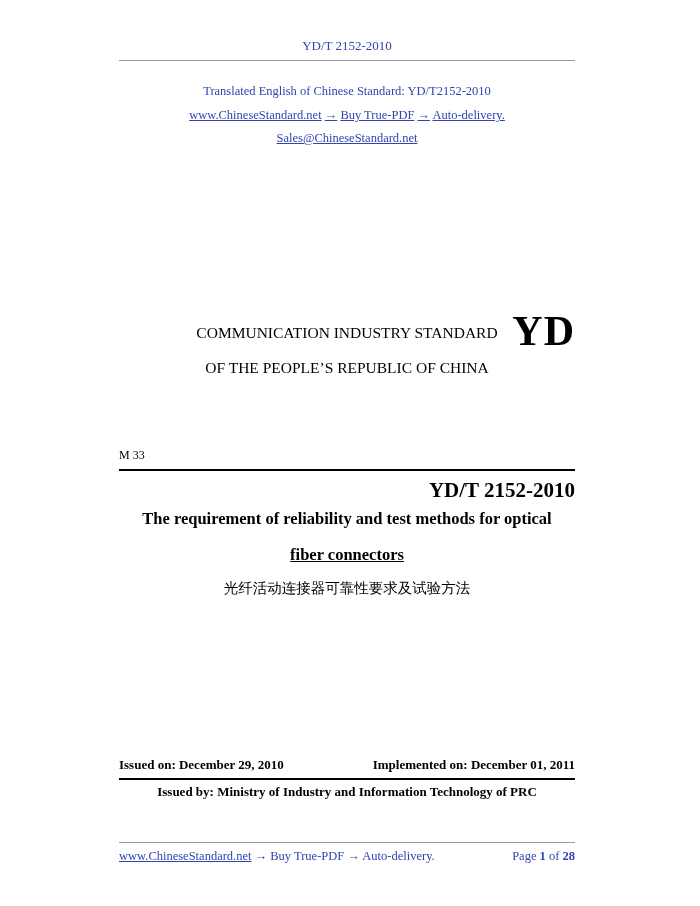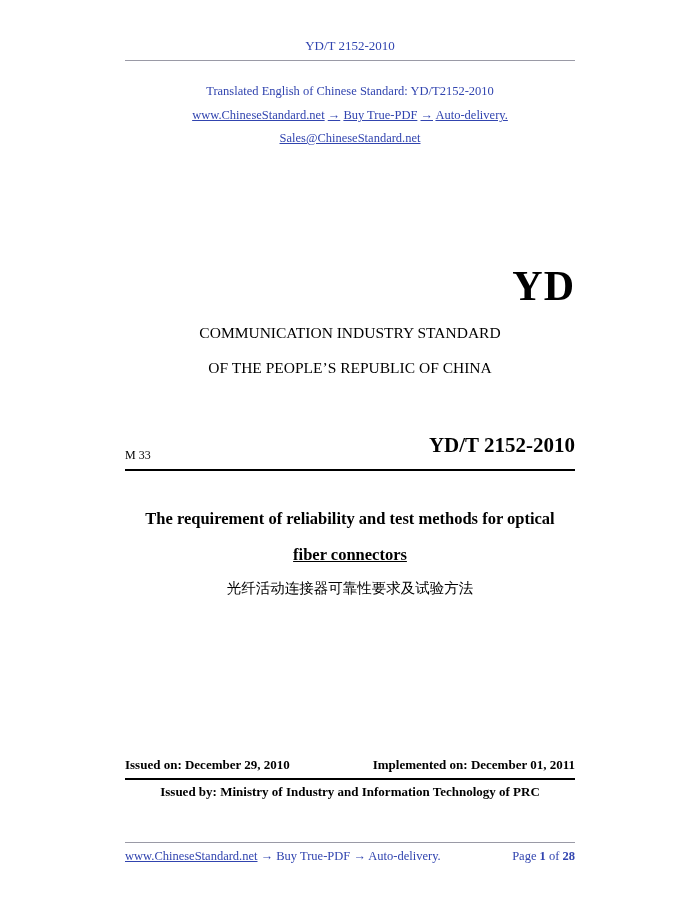--- a/index.html
+++ b/index.html
@@ -11,25 +11,25 @@
     position: relative;
     width: 700px;
     height: 906px;
     background: #ffffff;
     font-family: "Liberation Serif", "DejaVu Serif", serif;
     color: #000000;
     overflow: hidden;
   }
   .abs {
     position: absolute;
-    left: 125px;
+    left: 119px;
     right: 125px;
   }
   .center { text-align: center; }
-  .right  { text-align: right; }
+  .right  { text-align: right; margin-top: 45px; }
   .blue   { color: #3144af; }
   .u      { text-decoration: underline; }
 
   .header-code {
     top: 38px;
     font-size: 13px;
   }
   .header-rule {
     top: 60px;
     border-top: 1px solid #9a9aa6;

